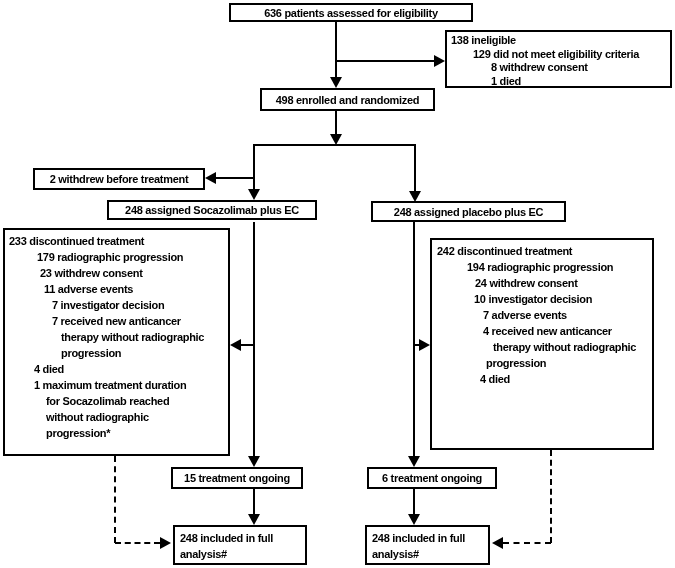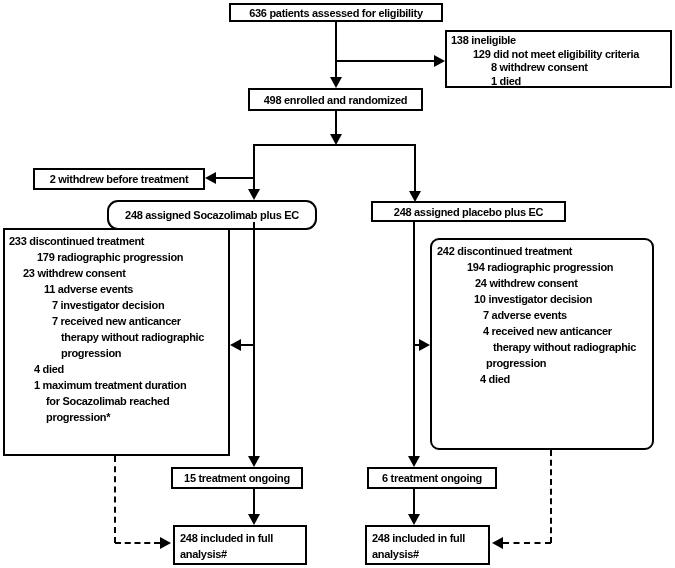--- a/index.html
+++ b/index.html
@@ -24,52 +24,53 @@
   .ah{position:absolute;width:0;height:0;}
   .ah.down{border-left:6px solid transparent;border-right:6px solid transparent;border-top:11px solid #000;}
   .ah.right{border-top:6px solid transparent;border-bottom:6px solid transparent;border-left:11px solid #000;}
   .ah.left{border-top:6px solid transparent;border-bottom:6px solid transparent;border-right:11px solid #000;}
 </style>
 </head>
 <body>
 
 <div id="canvas">
 
-  <div class="box c" style="left:229px;top:3px;width:214px;height:19px;">636 patients assessed for eligibility</div>
+  <div class="box c" style="left:229px;top:3px;width:244px;height:19px;">636 patients assessed for eligibility</div>
 
   <div class="box ml ml4" style="left:445px;top:30px;width:227px;height:58px;padding-top:2px;">
     <div class="bl" style="padding-left:4px">138 ineligible</div>
     <div class="bl" style="padding-left:26px">129 did not meet eligibility criteria</div>
     <div class="bl" style="padding-left:44px">8 withdrew consent</div>
     <div class="bl" style="padding-left:44px">1 died</div>
   </div>
 
-  <div class="box c" style="left:248px;top:88px;width:175px;height:23px;">498 enrolled and randomized</div>
+  <div class="box c" style="left:260px;top:88px;width:175px;height:23px;">498 enrolled and randomized</div>
 
   <div class="box c" style="left:33px;top:168px;width:172px;height:22px;">2 withdrew before treatment</div>
 
-  <div class="box c" style="left:107px;top:200px;width:210px;height:30px;border-radius:11px;">248 assigned Socazolimab plus EC</div>
+  <div class="box c" style="left:107px;top:200px;width:210px;height:20px;">248 assigned Socazolimab plus EC</div>
   <div class="box c" style="left:343px;top:201px;width:195px;height:21px;margin-left:28px;">248 assigned placebo plus EC</div>
 
   <div class="box ml" style="left:3px;top:228px;width:227px;height:228px;">
     <div class="bl" style="padding-left:4px">233 discontinued treatment</div>
     <div class="bl" style="padding-left:32px">179 radiographic progression</div>
-    <div class="bl" style="padding-left:18px">23 withdrew consent</div>
+    <div class="bl" style="padding-left:35px">23 withdrew consent</div>
     <div class="bl" style="padding-left:39px">11 adverse events</div>
     <div class="bl" style="padding-left:47px">7 investigator decision</div>
     <div class="bl" style="padding-left:47px">7 received new anticancer</div>
     <div class="bl" style="padding-left:56px">therapy without radiographic</div>
     <div class="bl" style="padding-left:56px">progression</div>
     <div class="bl" style="padding-left:29px">4 died</div>
     <div class="bl" style="padding-left:29px">1 maximum treatment duration</div>
     <div class="bl" style="padding-left:41px">for Socazolimab reached</div>
+    <div class="bl" style="padding-left:41px">without radiographic</div>
     <div class="bl" style="padding-left:41px">progression*</div>
   </div>
 
-  <div class="box ml" style="left:430px;top:238px;width:224px;height:212px;border-radius:9px;">
+  <div class="box ml" style="left:430px;top:238px;width:224px;height:212px;">
     <div class="bl" style="padding-left:5px">242 discontinued treatment</div>
     <div class="bl" style="padding-left:35px">194 radiographic progression</div>
     <div class="bl" style="padding-left:43px">24 withdrew consent</div>
     <div class="bl" style="padding-left:42px">10 investigator decision</div>
     <div class="bl" style="padding-left:51px">7 adverse events</div>
     <div class="bl" style="padding-left:51px">4 received new anticancer</div>
     <div class="bl" style="padding-left:61px">therapy without radiographic</div>
     <div class="bl" style="padding-left:54px">progression</div>
     <div class="bl" style="padding-left:48px">4 died</div>
   </div>

